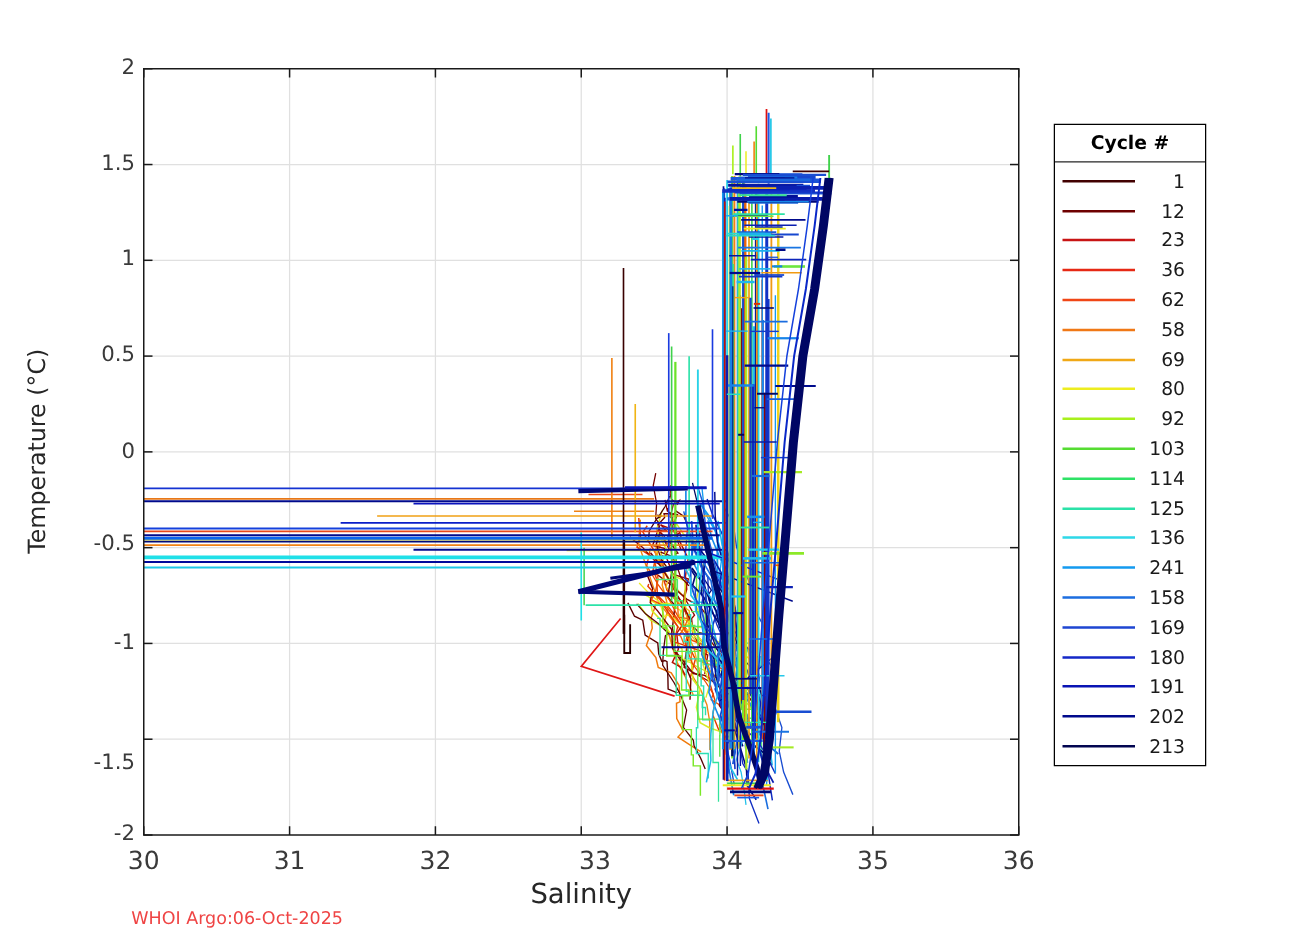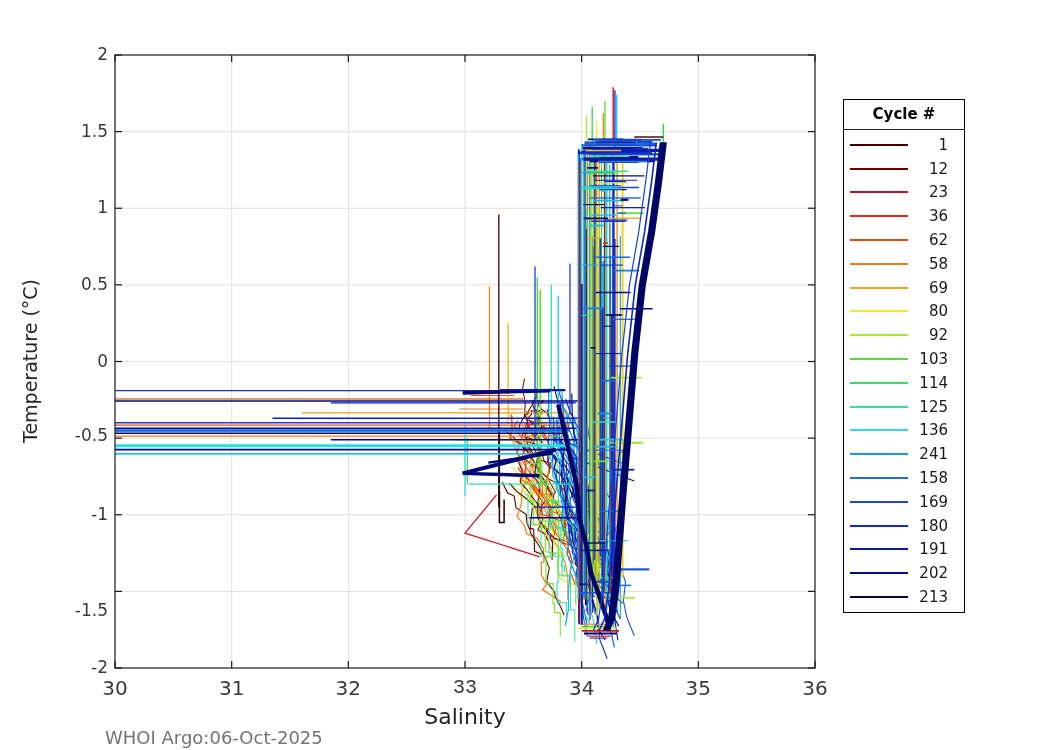--- a/index.html
+++ b/index.html
@@ -5,21 +5,21 @@
   html,body{margin:0;padding:0;background:#fff;}
   #figure{position:relative;width:1050px;height:750px;background:#ffffff;
           font-family:"DejaVu Sans","Liberation Sans",sans-serif;overflow:hidden;}
   #plot-svg{position:absolute;left:0;top:0;}
   .fig-title{position:absolute;left:465px;top:40px;transform:translate(-50%,-50%);
              font-size:19px;font-weight:bold;color:#000;white-space:nowrap;}
   .x-label{position:absolute;left:465px;top:716px;transform:translate(-50%,-50%);
            font-size:22px;color:#262626;white-space:nowrap;}
   .y-label{position:absolute;left:30px;top:361px;transform:translate(-50%,-50%) rotate(-90deg);
            font-size:19px;color:#262626;white-space:nowrap;}
-  .footer-note{position:absolute;left:105px;top:727px;font-size:18px;color:#737373;white-space:nowrap;}
+  .footer-note{position:absolute;left:105px;top:727px;font-size:14px;color:#ef4444;white-space:nowrap;}
   .xtick{position:absolute;transform:translateX(-50%);font-size:20px;color:#3a3a3a;top:676px;}
   .ytick{position:absolute;width:70px;text-align:right;font-size:17px;color:#3a3a3a;left:38px;}
   #legend{position:absolute;left:843px;top:99px;width:122px;height:514px;
           border:1px solid #000;background:#fff;box-sizing:border-box;}
   #legend .lg-title{height:29px;line-height:29px;text-align:center;font-size:15px;
           font-weight:bold;color:#000;border-bottom:1px solid #262626;}
   #legend .lg-rows{padding-top:3px;}
   .lg-row{height:23.8px;display:flex;align-items:center;}
   .lg-line{width:58px;height:2px;margin-left:6px;flex:0 0 auto;}
   .lg-label{flex:1;text-align:right;padding-right:16px;font-size:15px;color:#1a1a1a;}
@@ -376,21 +376,21 @@
         <line x1="815" y1="55" x2="808" y2="55" stroke="#1A1A1A" stroke-width="1.2"></line>
       </g>
     </svg>
   <div class="y-label">Temperature (°C)</div>
   <div class="x-label">Salinity</div>
   <div class="footer-note">WHOI Argo:06-Oct-2025</div>
   <div id="tick-labels">
       <div class="xtick" style="left: 115px;">30</div>
       <div class="xtick" style="left: 231.667px;">31</div>
       <div class="xtick" style="left: 348.333px;">32</div>
-      <div class="xtick" style="left: 465px; font-family: Liberation Mono, monospace;">33</div>
+      <div class="xtick" style="left: 476px;">33</div>
       <div class="xtick" style="left: 581.667px;">34</div>
       <div class="xtick" style="left: 698.333px; text-align: center;">35</div>
       <div class="xtick" style="left: 815px;">36</div>
       <div class="ytick" style="top: 657px;">-2</div>
       <div class="ytick" style="top: 580.375px; margin-top: 20px;">-1.5</div>
       <div class="ytick" style="top: 503.75px;">-1</div>
       <div class="ytick" style="top: 425px;">-0.5</div>
       <div class="ytick" style="top: 350.5px;">0</div>
       <div class="ytick" style="top: 273.875px;">0.5</div>
       <div class="ytick" style="top: 197.25px;">1</div>

